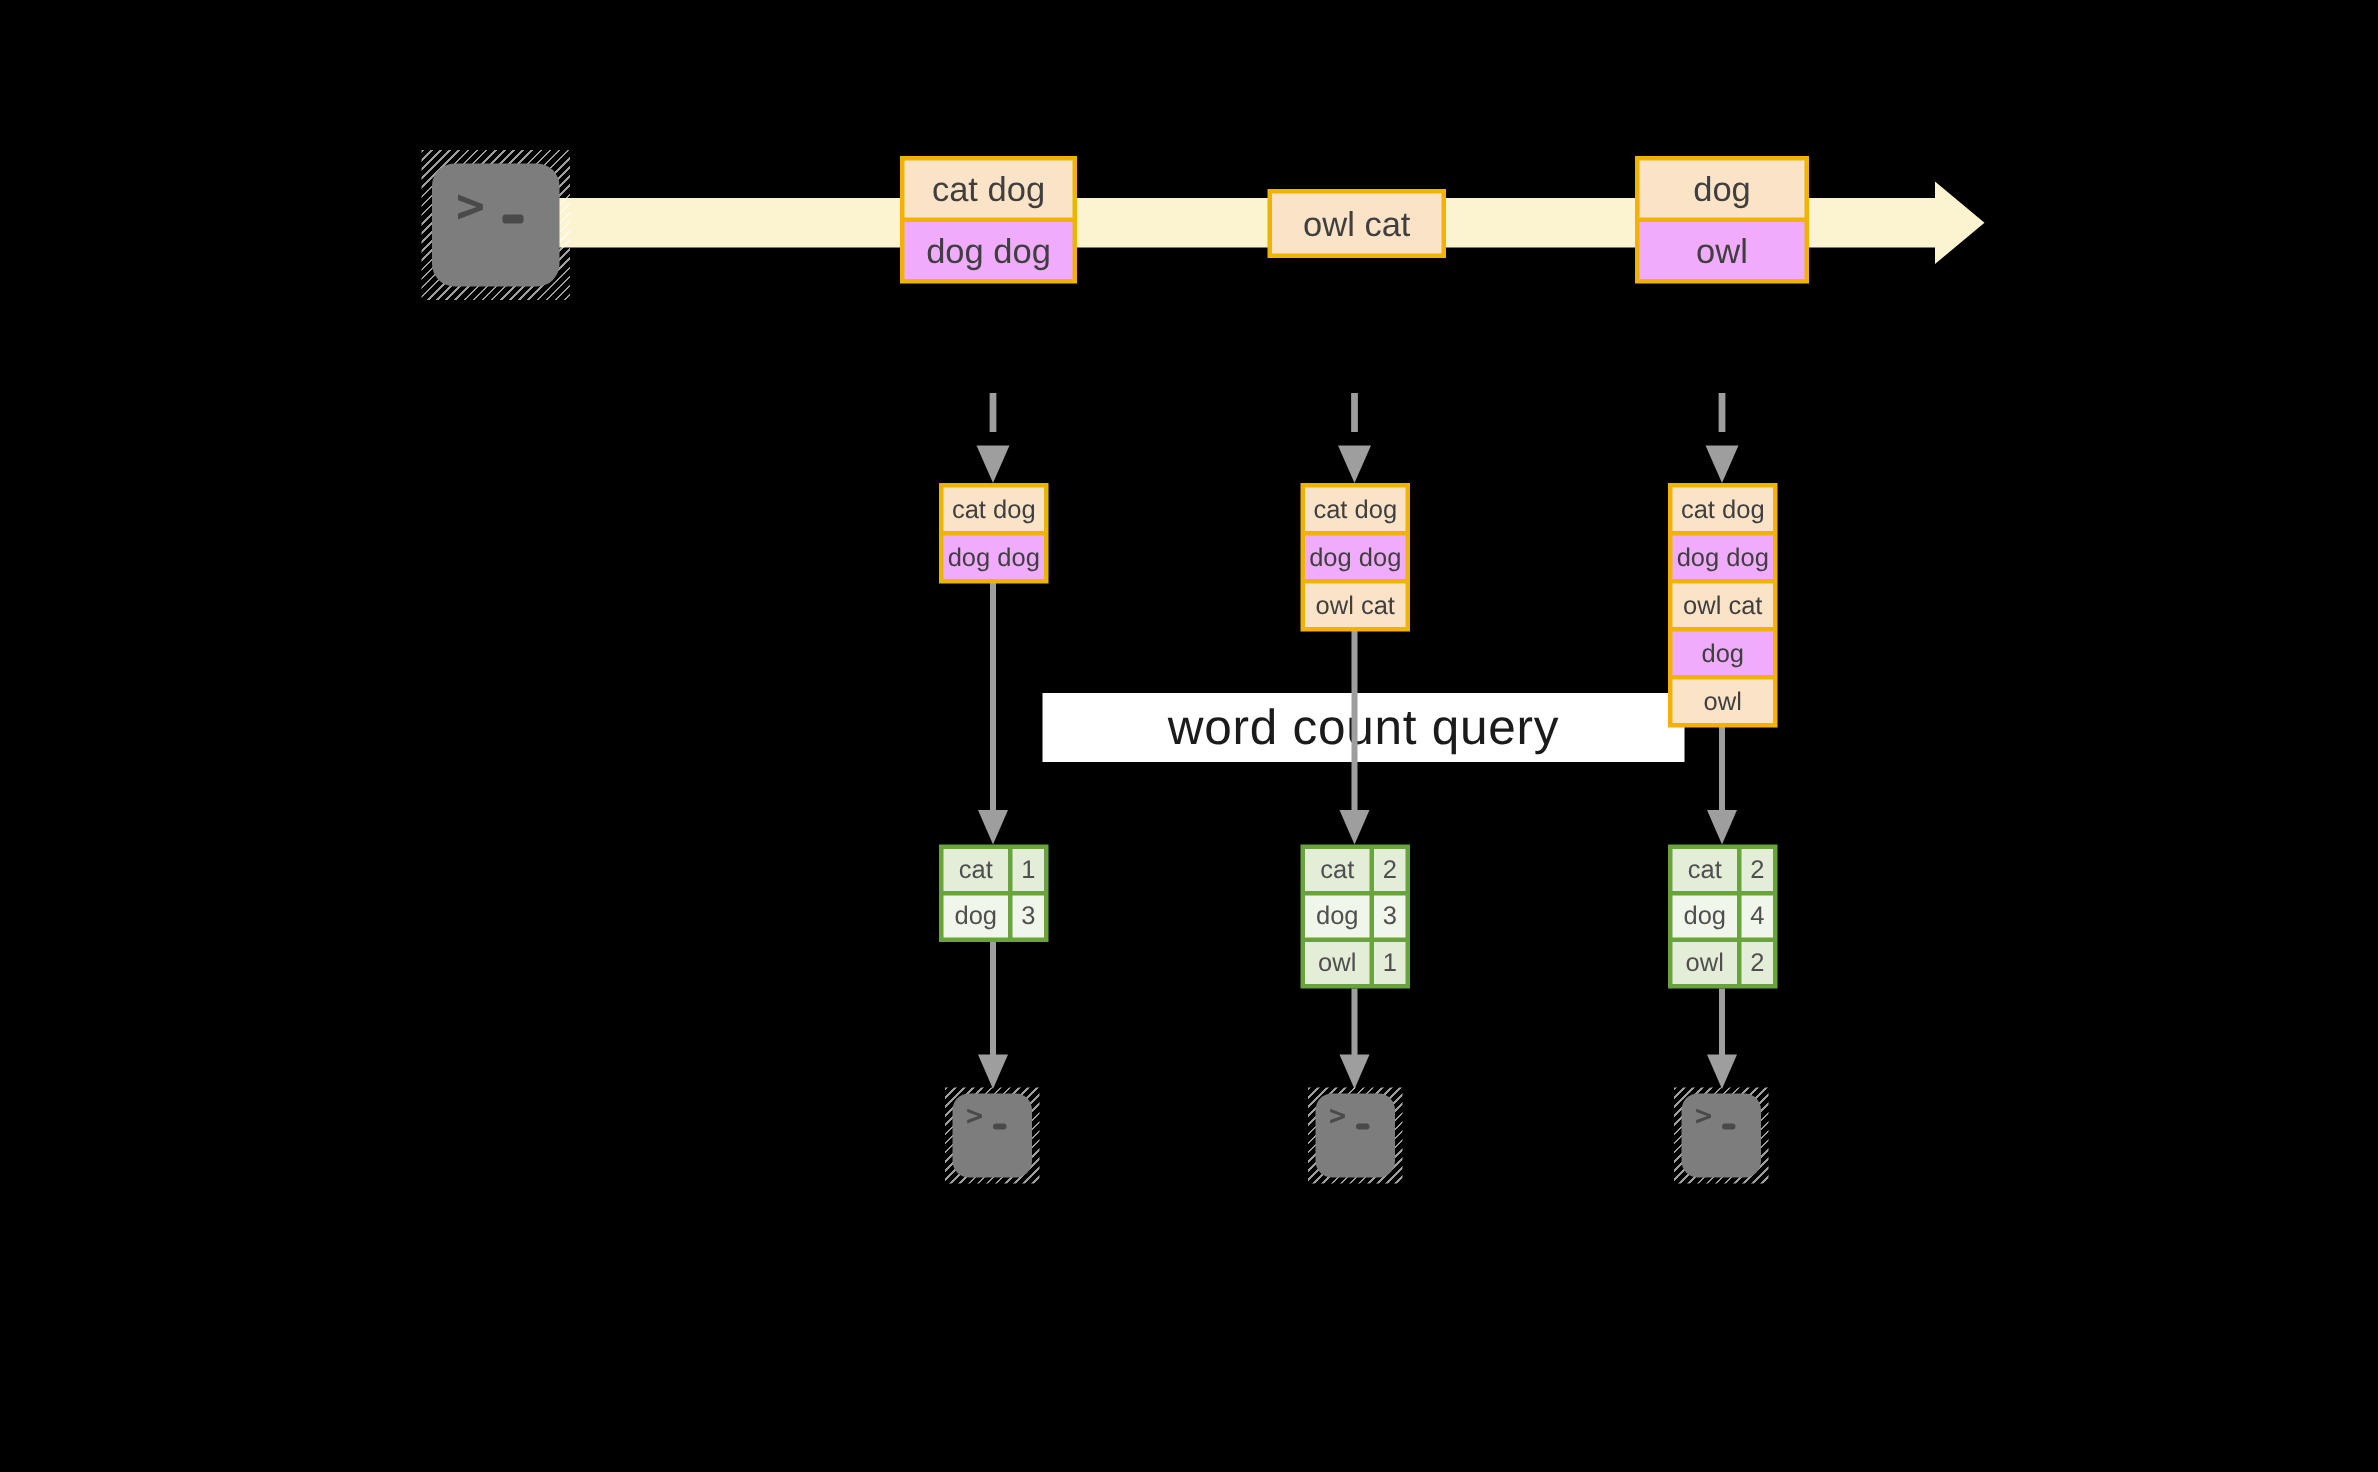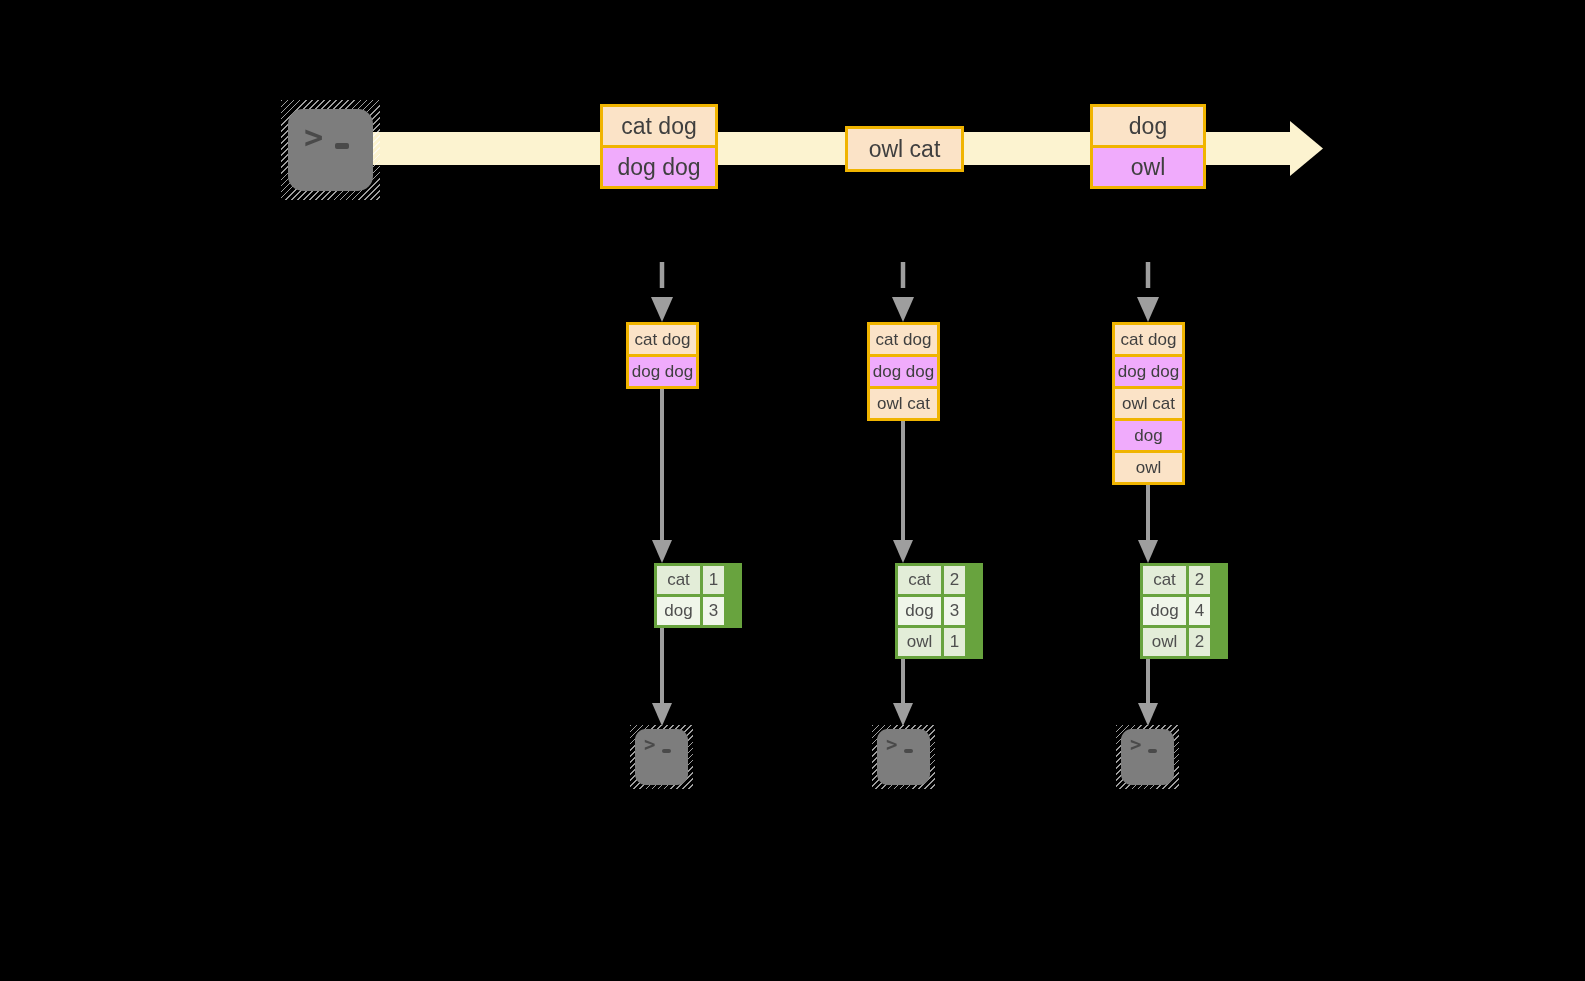--- a/index.html
+++ b/index.html
@@ -19,22 +19,22 @@
     color:#3f3f3f;white-space:nowrap;
   }
   .cell.peach{background:#fbe3c7;}
   .cell.cream{background:#f0abfc;}
   .stream-box .cell{height:38px;font-size:23px;}
   .stream-box.single .cell{height:40px;}
   .buffer-box{width:73px;}
   .buffer-box .cell{height:29px;font-size:17px;}
   
   .table-green{
-    position:absolute;z-index:4;box-sizing:border-box;width:88px;
-    background:#68a33e;padding:3px;display:grid;grid-template-columns:43px 21px;gap:3px;margin-left:28px;
+    position:absolute;z-index:4;box-sizing:border-box;width:73px;
+    background:#68a33e;padding:3px;display:grid;grid-template-columns:43px 21px;gap:3px;
   }
   .table-green .gcell{
     height:28px;display:flex;align-items:center;justify-content:center;
     font-size:17px;color:#4f4f4f;
   }
   .gcell.ga{background:#e3edd8;}
   .gcell.gb{background:#f0f6ea;}
   
   .query-band{
     position:absolute;left:695px;top:462px;width:428px;height:46px;background:#ffffff;
@@ -64,20 +64,21 @@
 </head>
 <body>
 
 <div id="stage">
 
   <svg class="overlay z1" width="1585" height="981">
     <rect x="372" y="132" width="918" height="33" fill="#fcf3d0"></rect>
     <polygon points="1290,121 1323,148.5 1290,176" fill="#fcf3d0"></polygon>
   </svg>
 
+  <div class="query-band">word count query</div>
 
   <svg class="overlay z3" width="1585" height="981" fill="#9e9e9e" stroke="#9e9e9e">
 
     <g>
       <line x1="662" y1="262" x2="662" y2="288" stroke-width="4.5"></line>
       <polygon points="651,297 673,297 662,322" stroke="none"></polygon>
     </g>
     <g>
       <line x1="903" y1="262" x2="903" y2="288" stroke-width="4.5"></line>
       <polygon points="892,297 914,297 903,322" stroke="none"></polygon>

